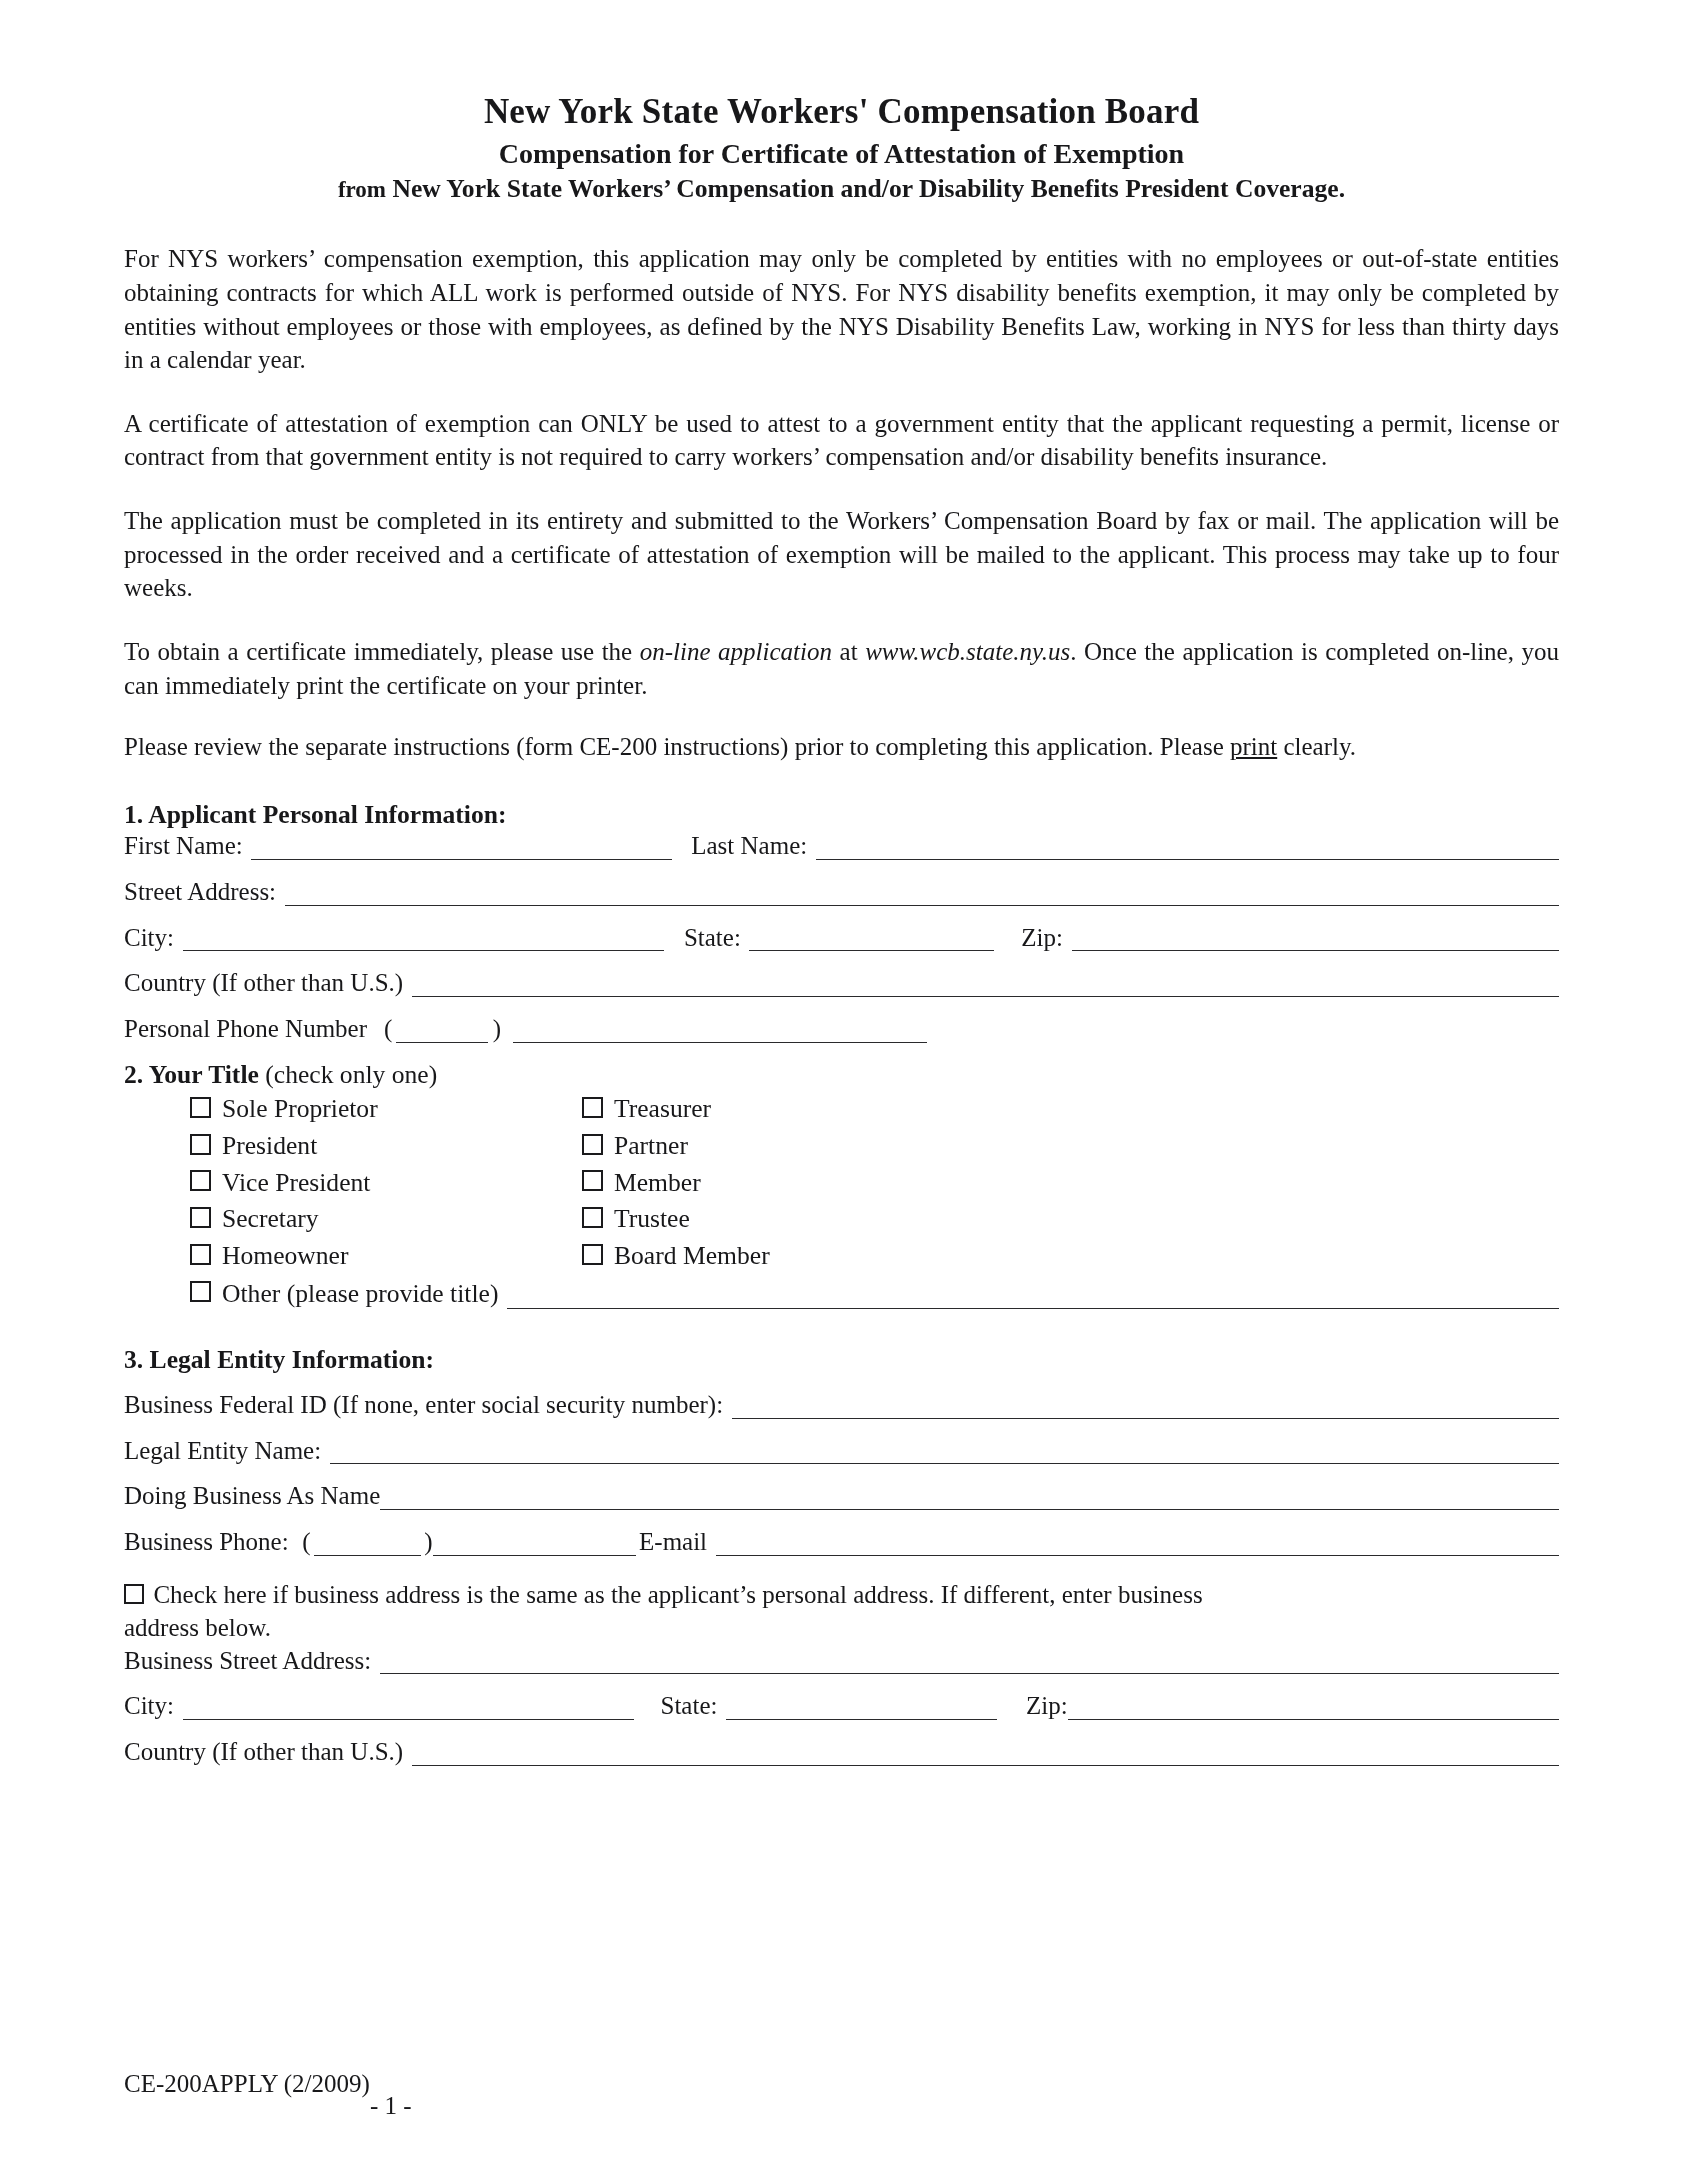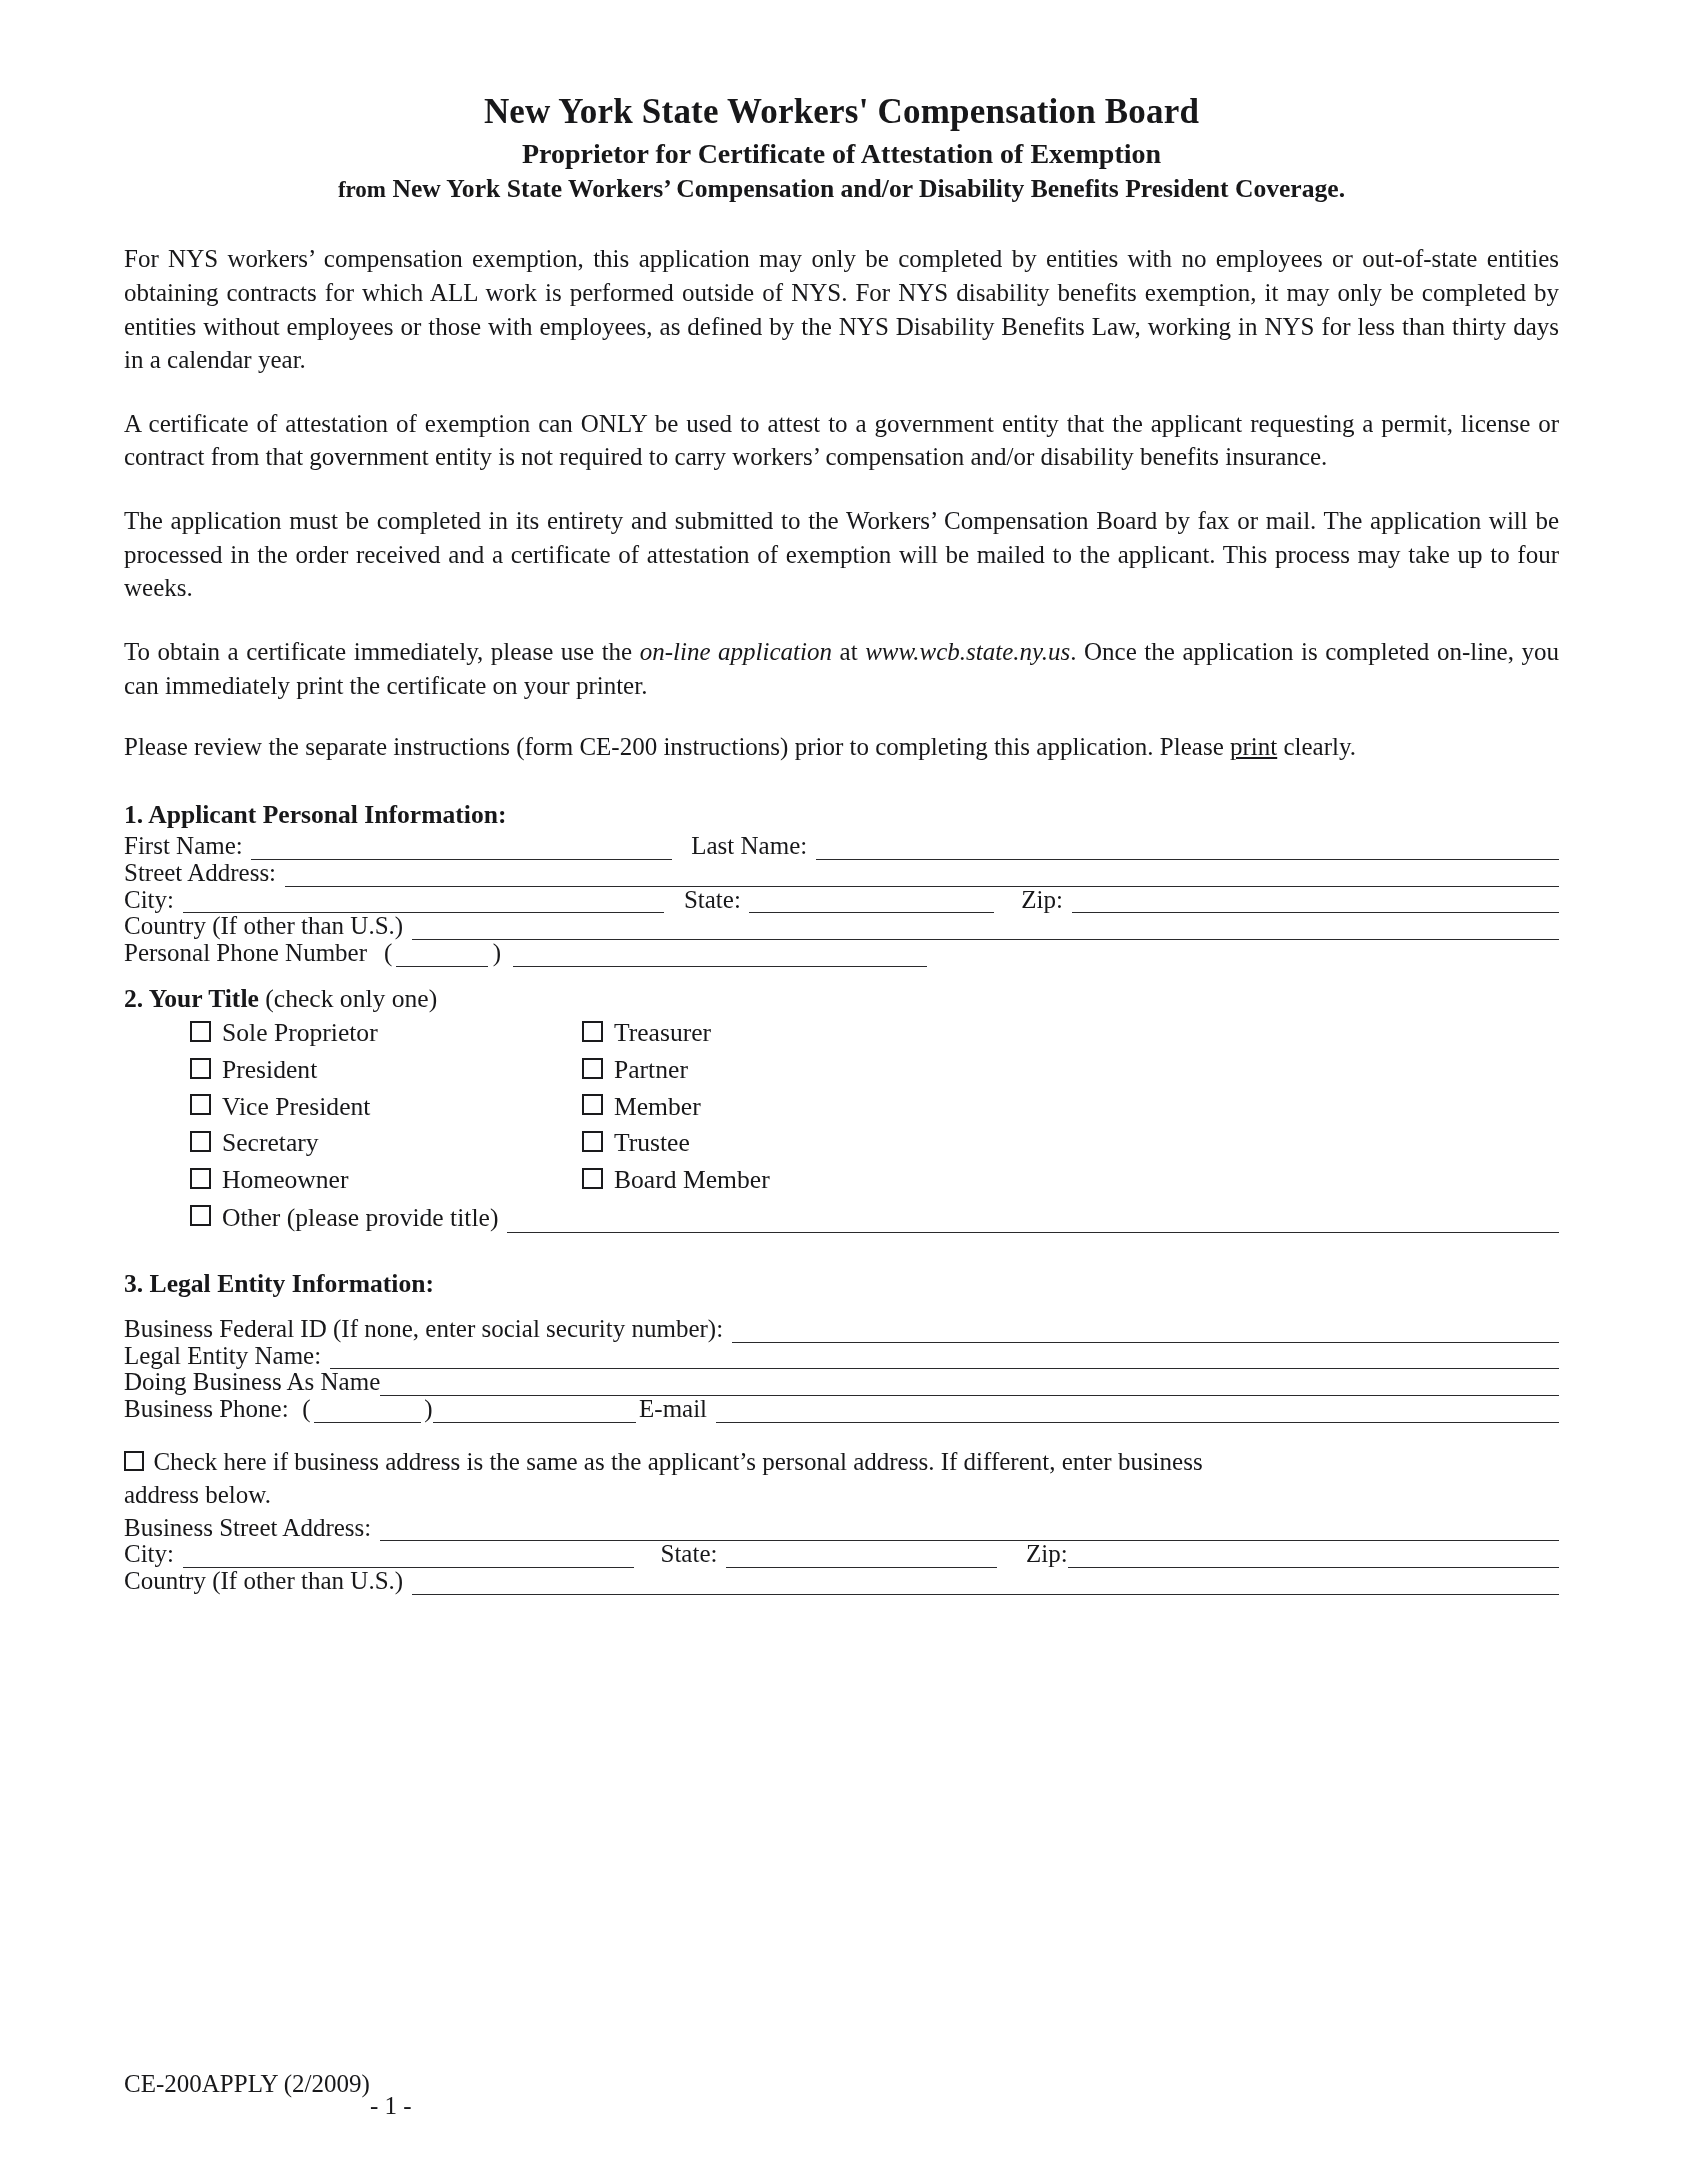--- a/index.html
+++ b/index.html
@@ -78,20 +78,21 @@
   #sec1-head { margin-top: 36px; }
   #sec2-head { margin-top: 17px; }
   #sec3-head { margin-top: 34px; margin-bottom: 17px; }
 
   
   .frow {
     display: flex;
     align-items: flex-end;
     font-size: 25px;
     line-height: 1.0;
+    margin-top: 19px;
     white-space: nowrap;
   }
   .frow.first { margin-top: 3.4px; text-align: center; }
   .lbl { flex: 0 0 auto; padding-bottom: 1.7px; }
   .rule {
     flex: 0 0 auto;
     border-bottom: 1.7px solid #2a2a2c;
     height: 25.6px;
     margin-left: 8.5px;
   }
@@ -170,21 +171,21 @@
     top: 22px;
   }
 </style>
 </head>
 <body>
 
 <div class="page">
 
   <div class="doc-header">
     <div class="doc-title">New York State Workers' Compensation Board</div>
-    <div class="doc-subtitle">Proprietor for Certificate of Attestation of Exemption</div>
+    <div class="doc-subtitle">Compensation for Certificate of Attestation of Exemption</div>
     <div class="doc-subtitle2"><span class="lead">from</span> <span>New York State Workers’ Compensation and/or Disability Benefits President Coverage.</span></div>
   </div>
 
   <div class="intro">
     <p class="para">For NYS workers’ compensation exemption, this application may only be completed by entities with no employees or out-of-state entities obtaining contracts for which ALL work is performed outside of NYS. For NYS disability benefits exemption, it may only be completed by entities without employees or those with employees, as defined by the NYS Disability Benefits Law, working in NYS for less than thirty days in a calendar year.</p>
     <p class="para">A certificate of attestation of exemption can ONLY be used to attest to a government entity that the applicant requesting a permit, license or contract from that government entity is not required to carry workers’ compensation and/or disability benefits insurance.</p>
     <p class="para">The application must be completed in its entirety and submitted to the Workers’ Compensation Board by fax or mail. The application will be processed in the order received and a certificate of attestation of exemption will be mailed to the applicant. This process may take up to four weeks.</p>
     <p class="para tight"><span>To obtain a certificate immediately, please use the </span><span class="ital">on-line application</span><span> at </span><span class="ital">www.wcb.state.ny.us</span><span>.  Once the application is completed on-line, you can immediately print the certificate on your printer.</span></p>
     <p class="para tight"><span>Please review the separate instructions (form CE-200 instructions) prior to completing this application. Please </span><span class="udl">print</span><span> clearly.</span></p>
   </div>

